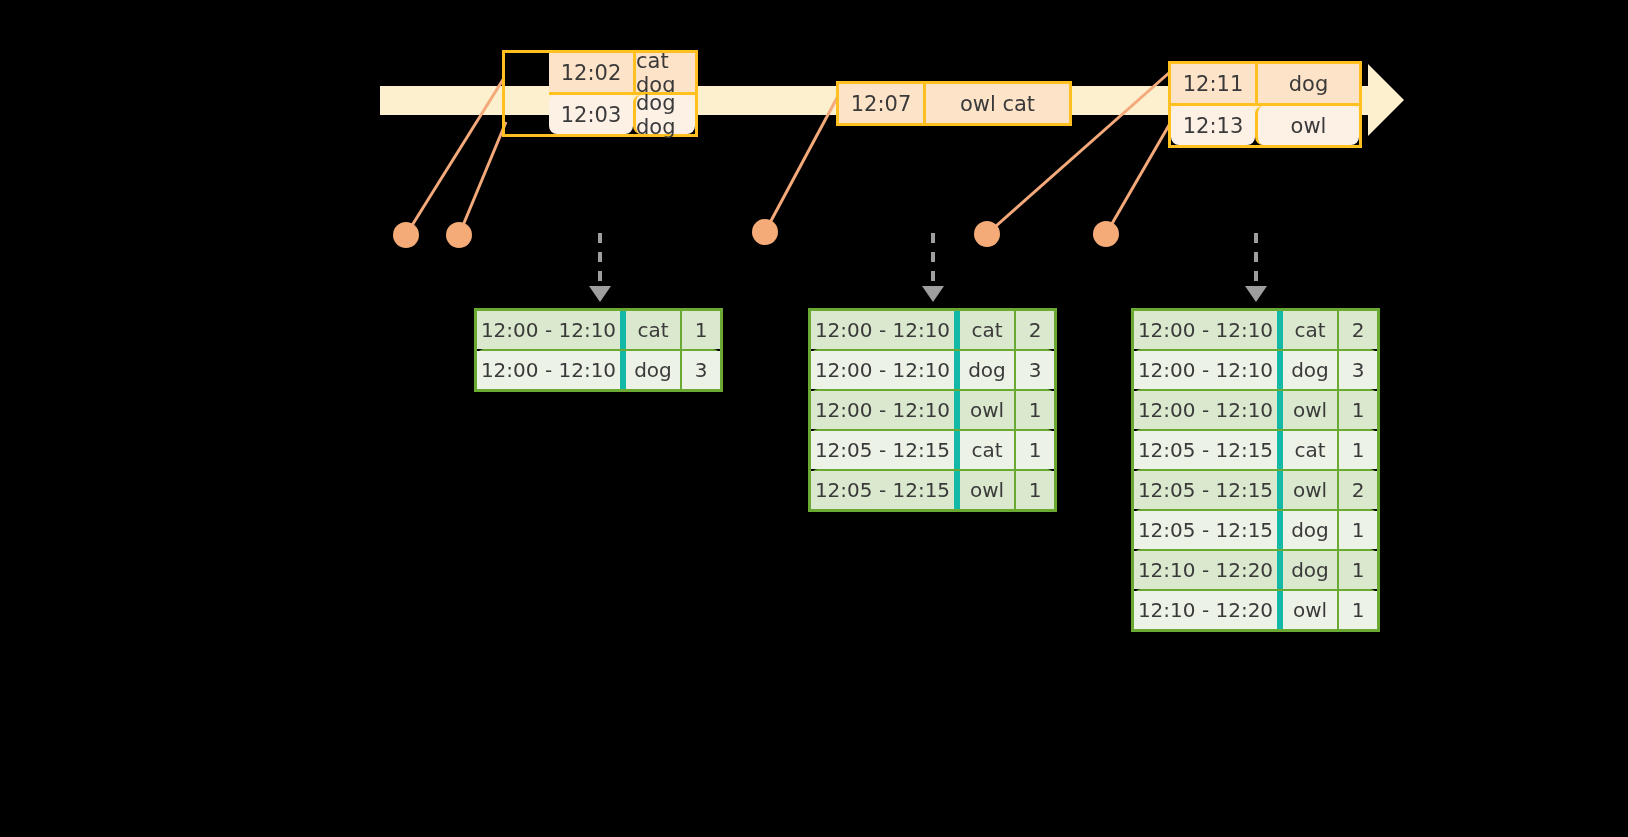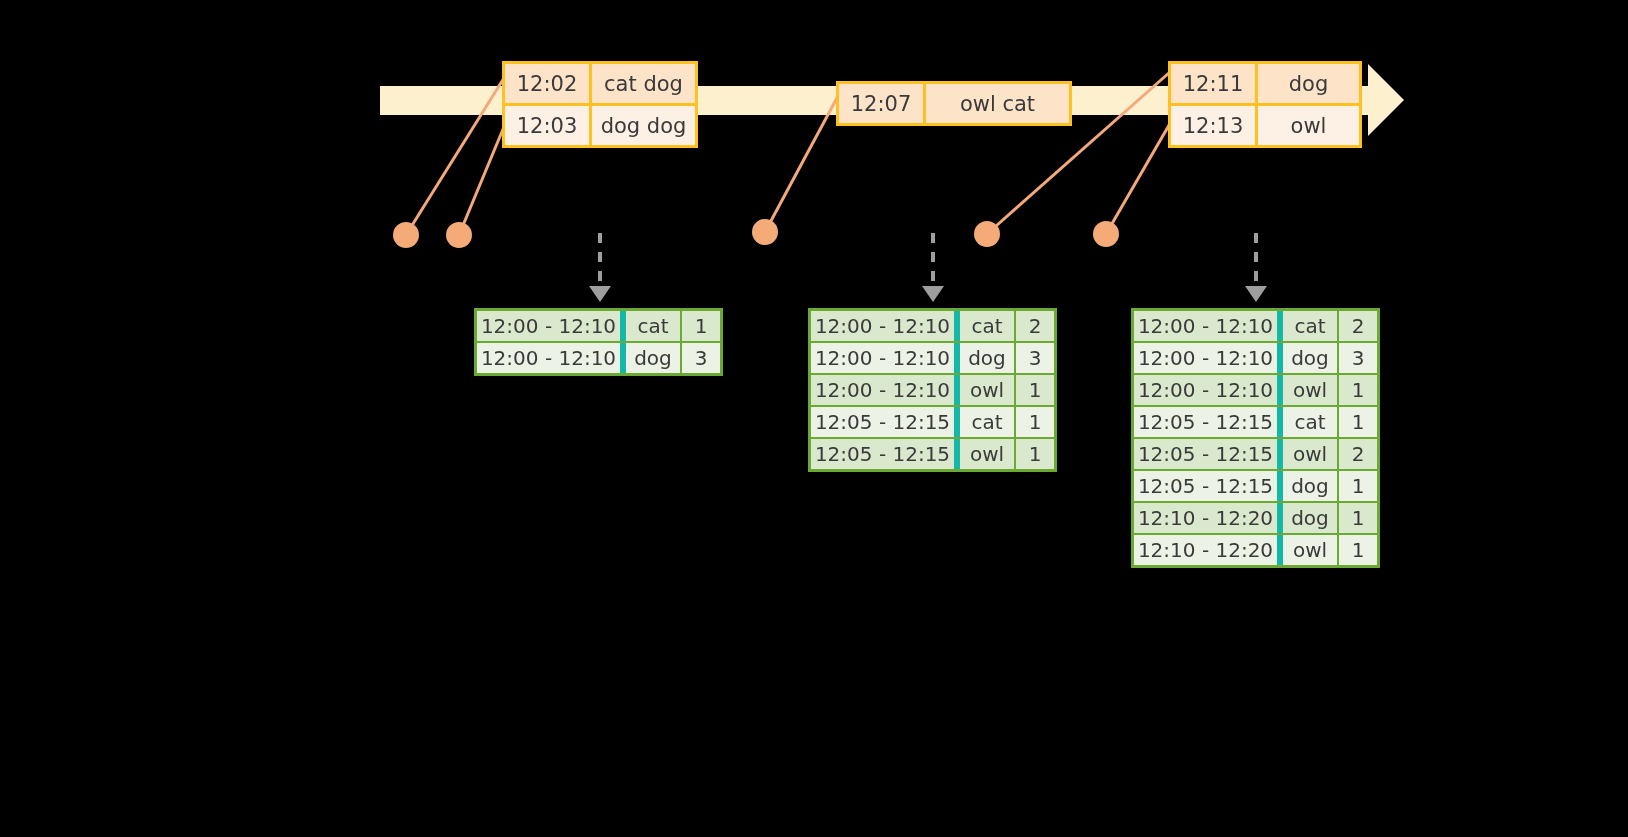--- a/index.html
+++ b/index.html
@@ -68,37 +68,38 @@
     box-sizing: border-box;
   }
   .event-cell.time {
     width: 84px;
   }
   .event-cell.words {
     flex: 1;
     border-left: 3px solid #ffc020;
   }
   .event-row.odd .event-cell { background: #fde3c8; }
-  .event-row.even .event-cell { background: #fdf1e6; }
-
-  #event-box-0 { left: 502px; top: 61px; width: 196px; }
+  .event-row.even .event-cell { background: #fdf1e6; border-radius: 8px; }
+
+  #event-box-0 { left: 502px; top: 50px; width: 196px; padding-left: 44px; }
   #event-box-1 { left: 836px; top: 81px; width: 236px; }
   #event-box-2 { left: 1168px; top: 61px; width: 194px; }
 
   
   .result-table {
     position: absolute;
     border: 3px solid #6aaa32;
     box-sizing: border-box;
     display: flex;
     flex-direction: column;
   }
   .result-row {
     display: flex;
-    height: 30px;
+    height: 38px;
+    border-radius: 7px;
   }
   .result-row + .result-row {
     border-top: 2px solid #6aaa32;
   }
   .result-cell {
     display: flex;
     align-items: center;
     justify-content: center;
     font-size: 20px;
     color: #3a3a3a;

